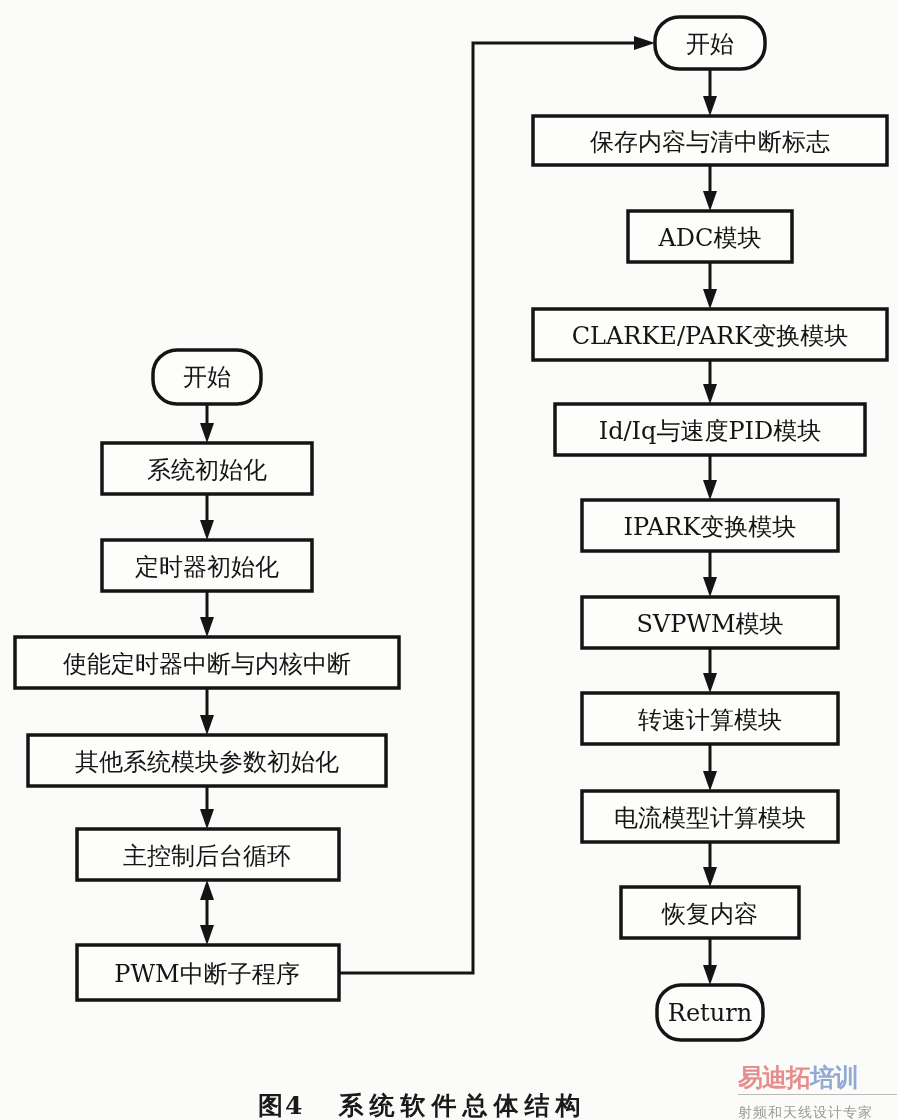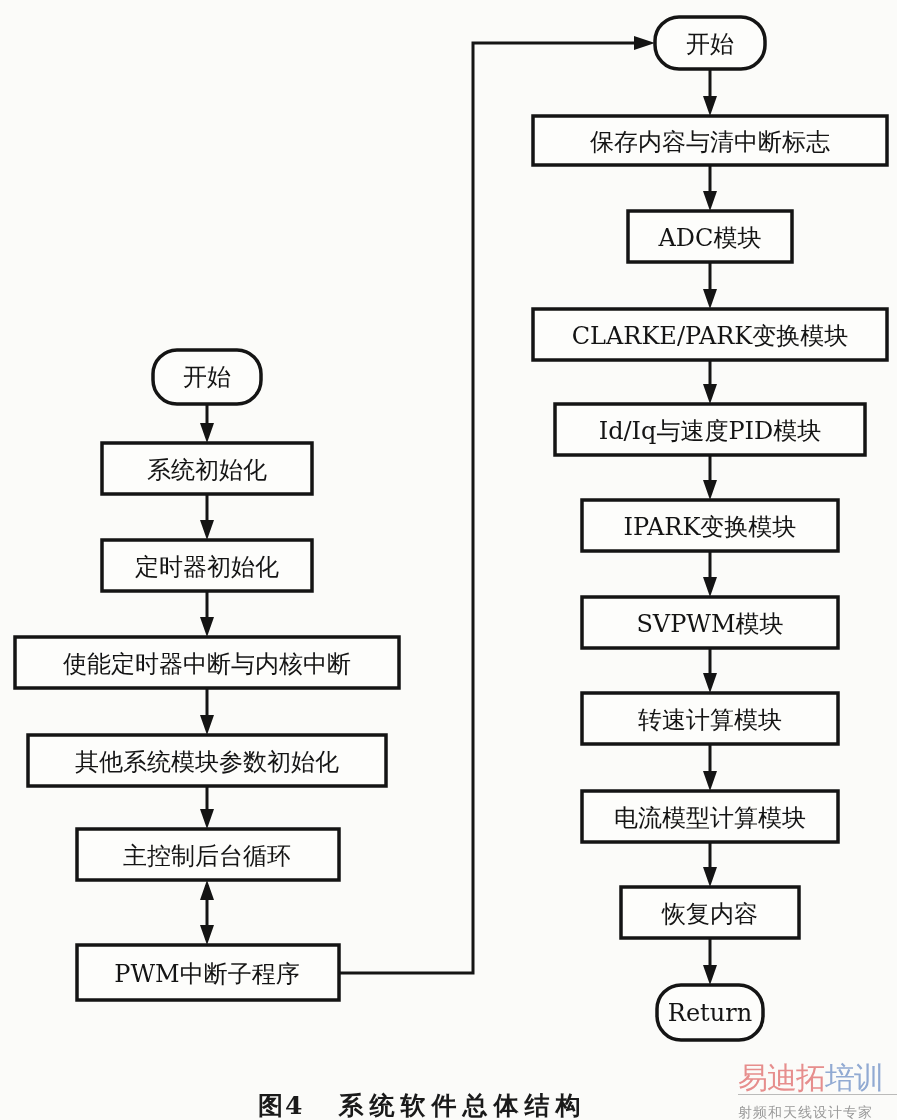--- a/index.html
+++ b/index.html
@@ -8,21 +8,21 @@
   svg#flow { position: absolute; left: 0; top: 0; }
   .node-text { font-family: "DejaVu Sans", "Liberation Sans", sans-serif; font-size: 24px; fill: #141414; }
   .node-text.latin { font-family: "DejaVu Serif", "Liberation Serif", serif; }
   .box { fill: #fdfdfb; stroke: #141414; stroke-width: 3.5; }
   .wire { stroke: #141414; stroke-width: 3; fill: none; }
   .arrow { fill: #141414; }
   .caption { position: absolute; left: 258px; top: 1089px; font-size: 25px; font-weight: bold;
              letter-spacing: 6px; font-family: "DejaVu Serif", "Liberation Serif", serif; color: #1a1a1a; }
   .caption .fig { margin-right: 34px; letter-spacing: 2px; }
   .wm { position: absolute; left: 738px; top: 1062px; width: 160px; }
-  .wm-top { font-family: "DejaVu Sans", "Liberation Sans", sans-serif; font-weight: normal; font-size: 30px;
+  .wm-top { font-family: "DejaVu Sans", "Liberation Sans", sans-serif; font-weight: bold; font-size: 25px;
             line-height: 32px; letter-spacing: -1px; white-space: nowrap; opacity: 0.75; }
   .wm-top .a { color: #e06a6a; }
   .wm-top .b { color: #6e8fc6; }
   .wm-bot { font-family: "DejaVu Sans", "Liberation Sans", sans-serif; font-size: 14px; color: #8a8a8a;
             border-top: 1px solid #b0b0b0; padding-top: 9px; white-space: nowrap; letter-spacing: 1px; opacity: 0.85; }
 </style>
 </head>
 <body>
 
 <svg id="flow" width="897" height="1060">

